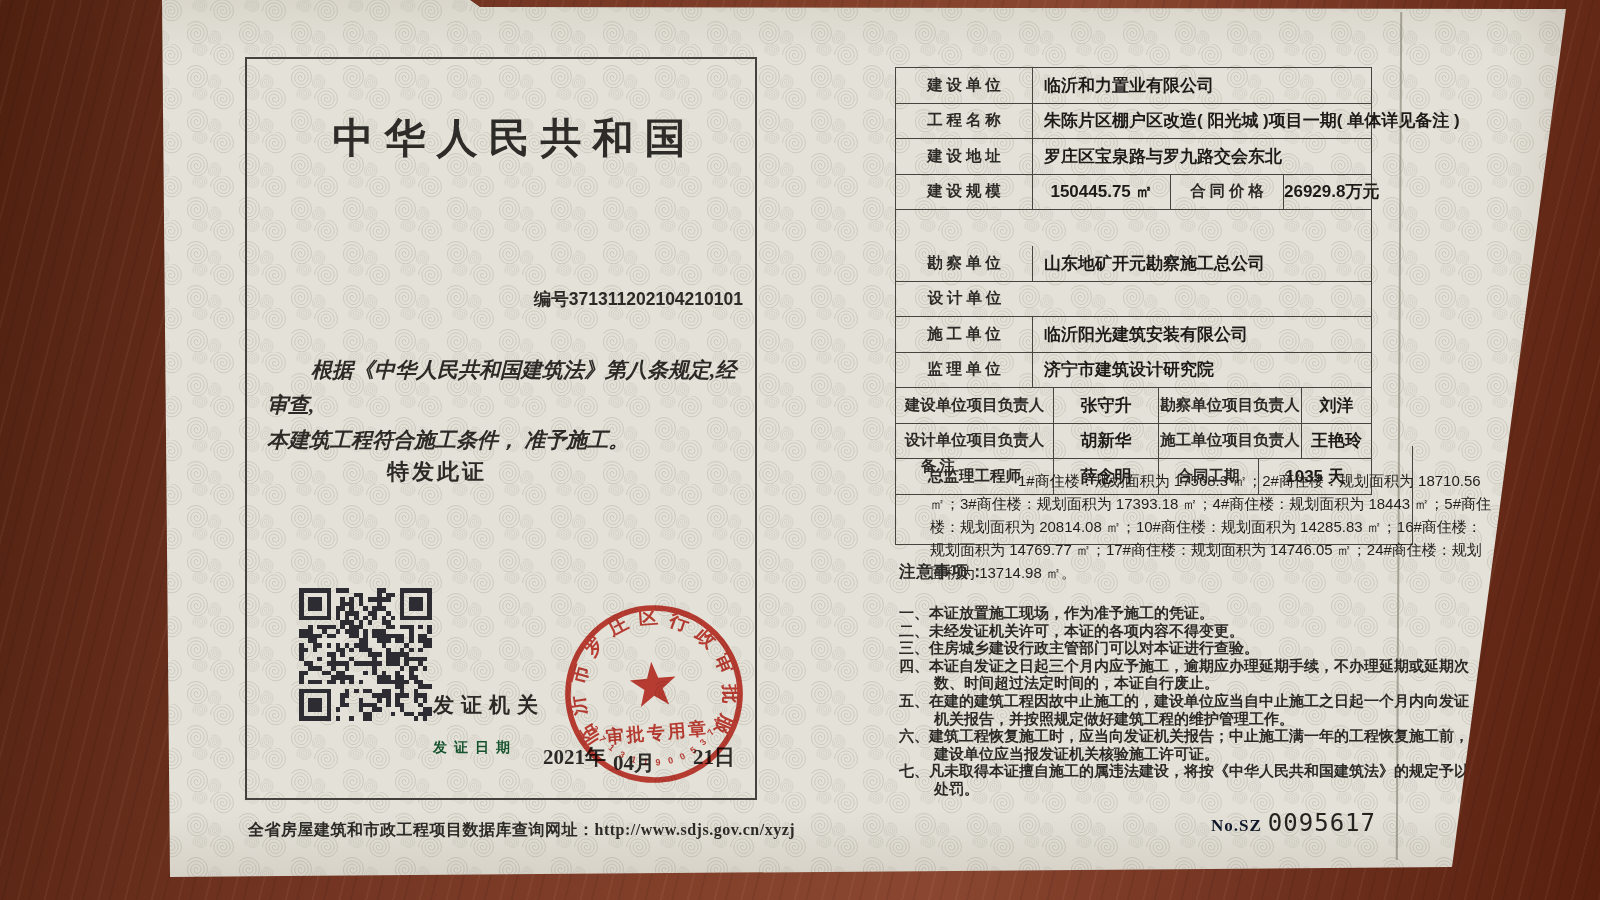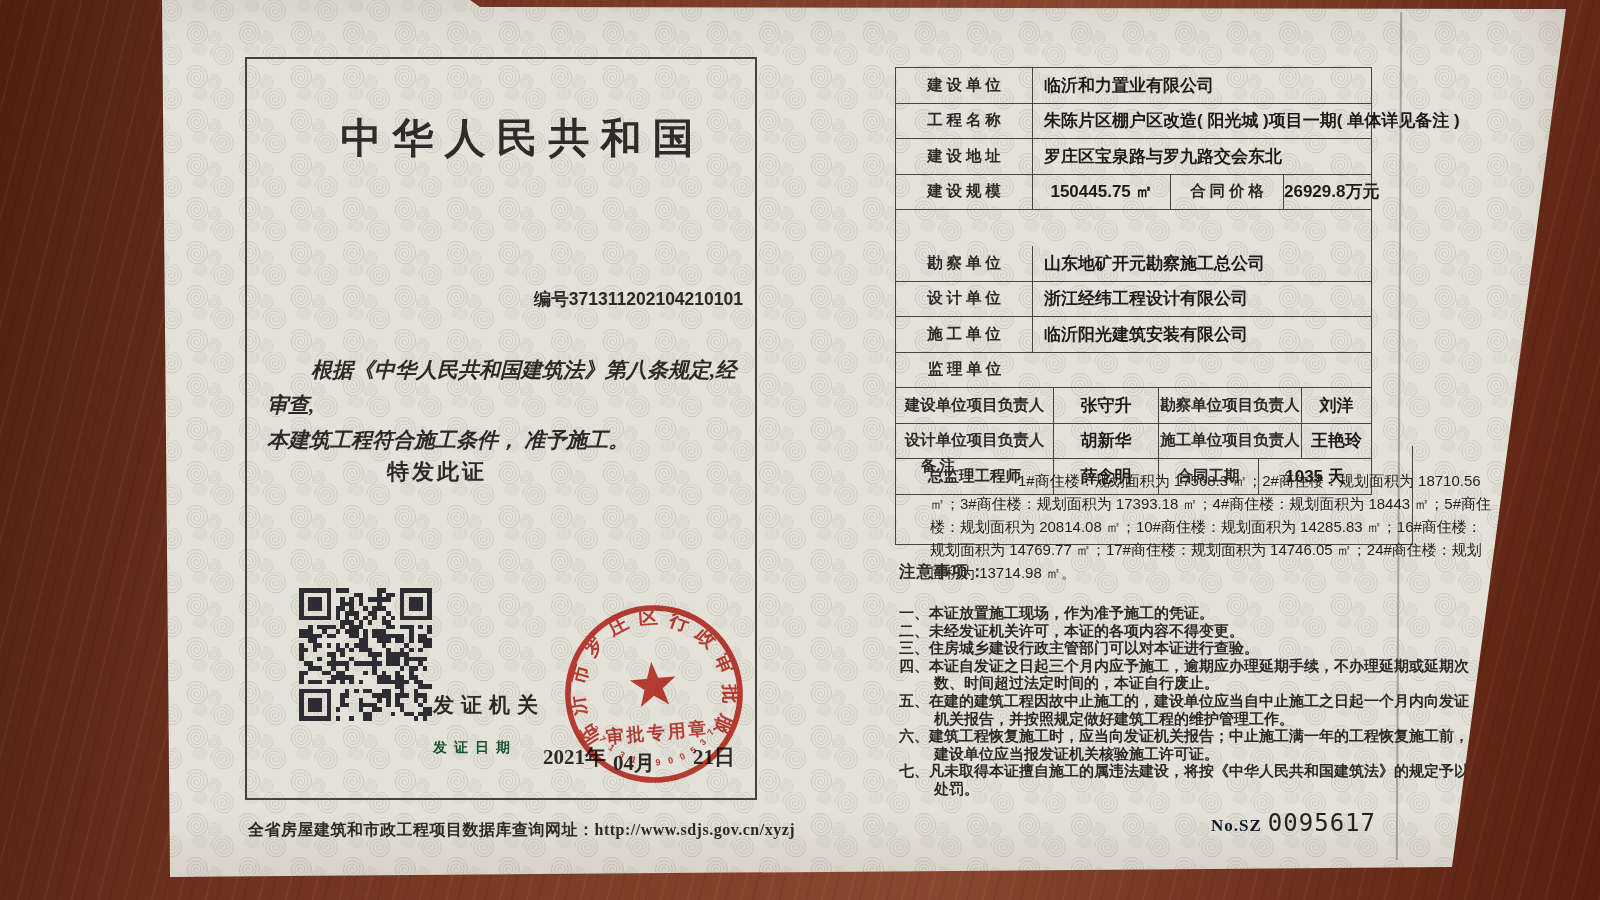--- a/index.html
+++ b/index.html
@@ -14,21 +14,21 @@
     box-shadow:0 0 30px rgba(0,0,0,.5);}
   .paper-pattern{position:absolute;inset:0;width:100%;height:100%;opacity:.8;}
   .vignette{position:absolute;inset:0;pointer-events:none;
     background:linear-gradient(180deg,rgba(120,110,90,.10) 0%,rgba(0,0,0,0) 6%,rgba(0,0,0,0) 90%,rgba(80,60,40,.12) 100%),
                linear-gradient(90deg,rgba(80,60,40,.10) 0%,rgba(0,0,0,0) 4%,rgba(0,0,0,0) 94%,rgba(80,60,40,.14) 100%);}
   .page-edge{position:absolute;left:1398px;top:12px;width:2px;height:848px;background:rgba(95,88,74,.45);transform:rotate(.3deg);}
 
   
   .left-page{position:absolute;left:245px;top:57px;width:512px;height:743px;
     border:2px solid #44423c;box-sizing:border-box;}
-  .country{position:absolute;left:16px;top:52px;width:100%;text-align:center;
+  .country{position:absolute;left:8px;top:52px;width:100%;text-align:center;
     font-family:Liberation Serif, serif;font-weight:bold;
     font-size:41px;letter-spacing:11px;color:#2e2c28;text-indent:11px;}
   .cert-title{position:absolute;left:0;top:126px;width:100%;text-align:center;
     font-family:"Liberation Sans","DejaVu Sans",sans-serif;font-weight:bold;
     font-size:50px;letter-spacing:3px;color:#2a2824;}
   .serial-line{position:absolute;left:0;top:228px;width:100%;text-align:right;
     font-family:"Liberation Sans","DejaVu Sans",sans-serif;font-weight:bold;
     font-size:17.5px;color:#2c2a26;padding-right:12px;box-sizing:border-box;}
   .cert-body{position:absolute;left:20px;top:294px;width:474px;
     font-size:21px;font-weight:bold;color:#2b2a26;line-height:35px;font-style:italic;}
@@ -552,28 +552,28 @@
             <span class="tcell val ctr">150445.75 ㎡</span>
             <span class="tcell lbl">合 同 价 格</span>
             <span class="tcell val ctr">26929.8万元</span>
           </div>
           <div class="trow" style="grid-template-columns: 137px 1fr; margin-top: 36px;">
             <span class="tcell lbl">勘 察 单 位</span>
             <span class="tcell val">山东地矿开元勘察施工总公司</span>
           </div>
           <div class="trow" style="grid-template-columns: 137px 1fr;">
             <span class="tcell lbl">设 计 单 位</span>
-            <span class="tcell val">浙江经纬工程设计有限公司</span>
           </div>
           <div class="trow" style="grid-template-columns: 137px 1fr;">
             <span class="tcell lbl">施 工 单 位</span>
             <span class="tcell val">临沂阳光建筑安装有限公司</span>
           </div>
           <div class="trow" style="grid-template-columns: 137px 1fr;">
             <span class="tcell lbl">监 理 单 位</span>
+            <span class="tcell val">济宁市建筑设计研究院</span>
           </div>
           <div class="trow" style="grid-template-columns: 158px 105px 143px 1fr;">
             <span class="tcell lbl">建设单位项目负责人</span>
             <span class="tcell val ctr">张守升</span>
             <span class="tcell lbl">勘察单位项目负责人</span>
             <span class="tcell val ctr">刘洋</span>
           </div>
           <div class="trow" style="grid-template-columns: 158px 105px 143px 1fr;">
             <span class="tcell lbl">设计单位项目负责人</span>
             <span class="tcell val ctr">胡新华</span>

